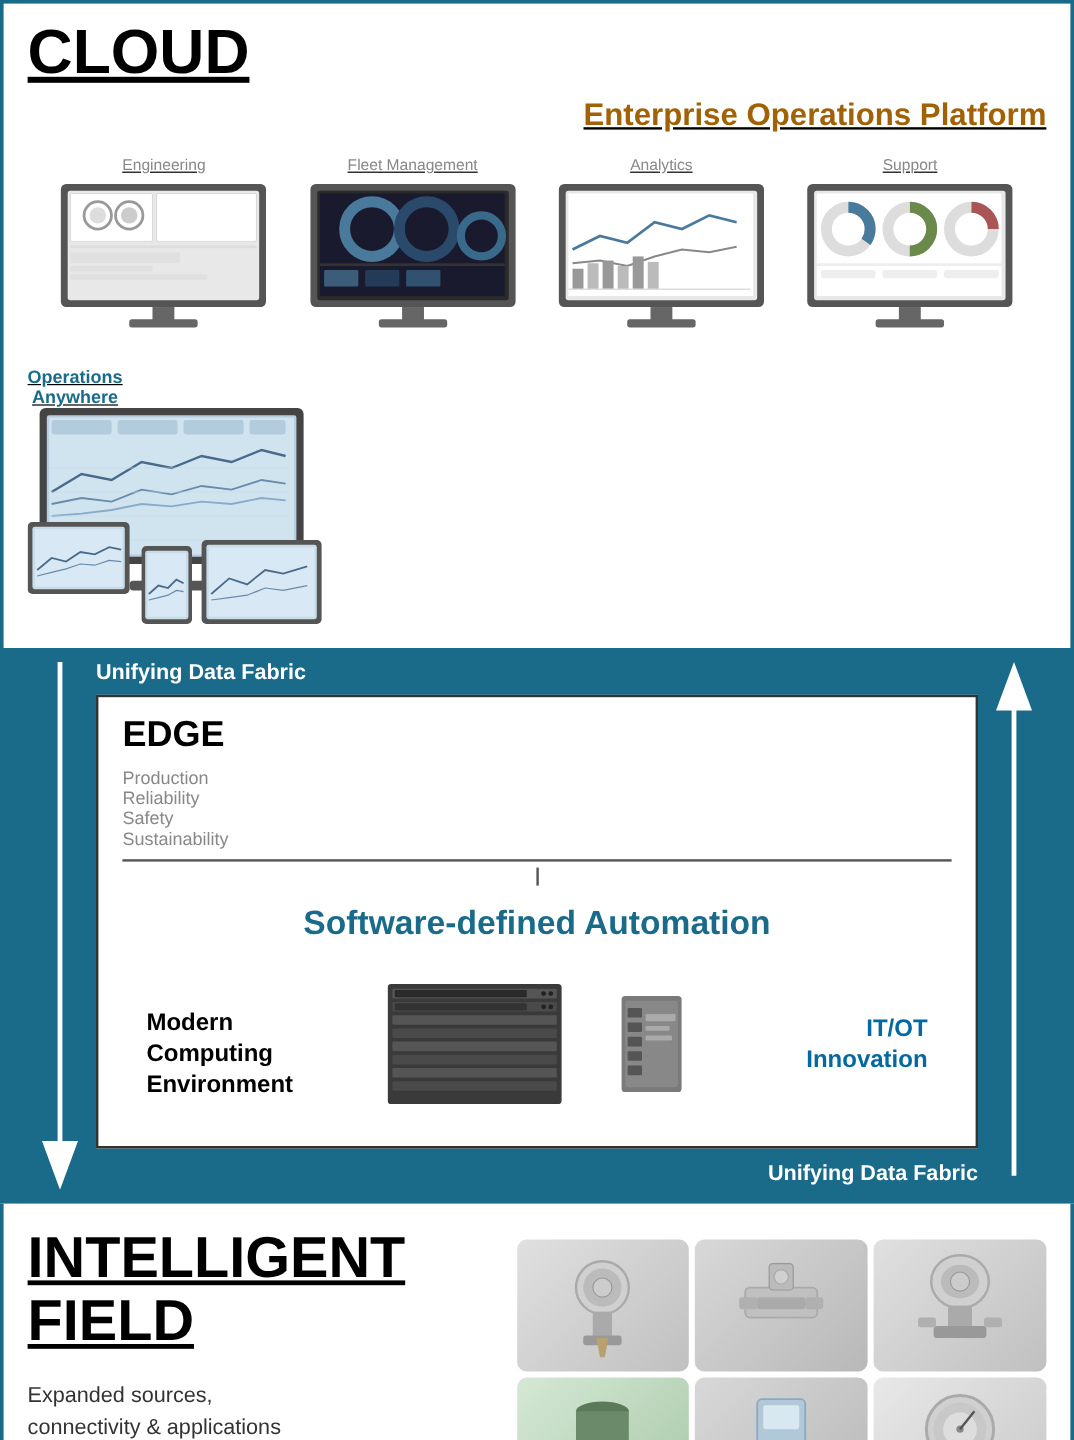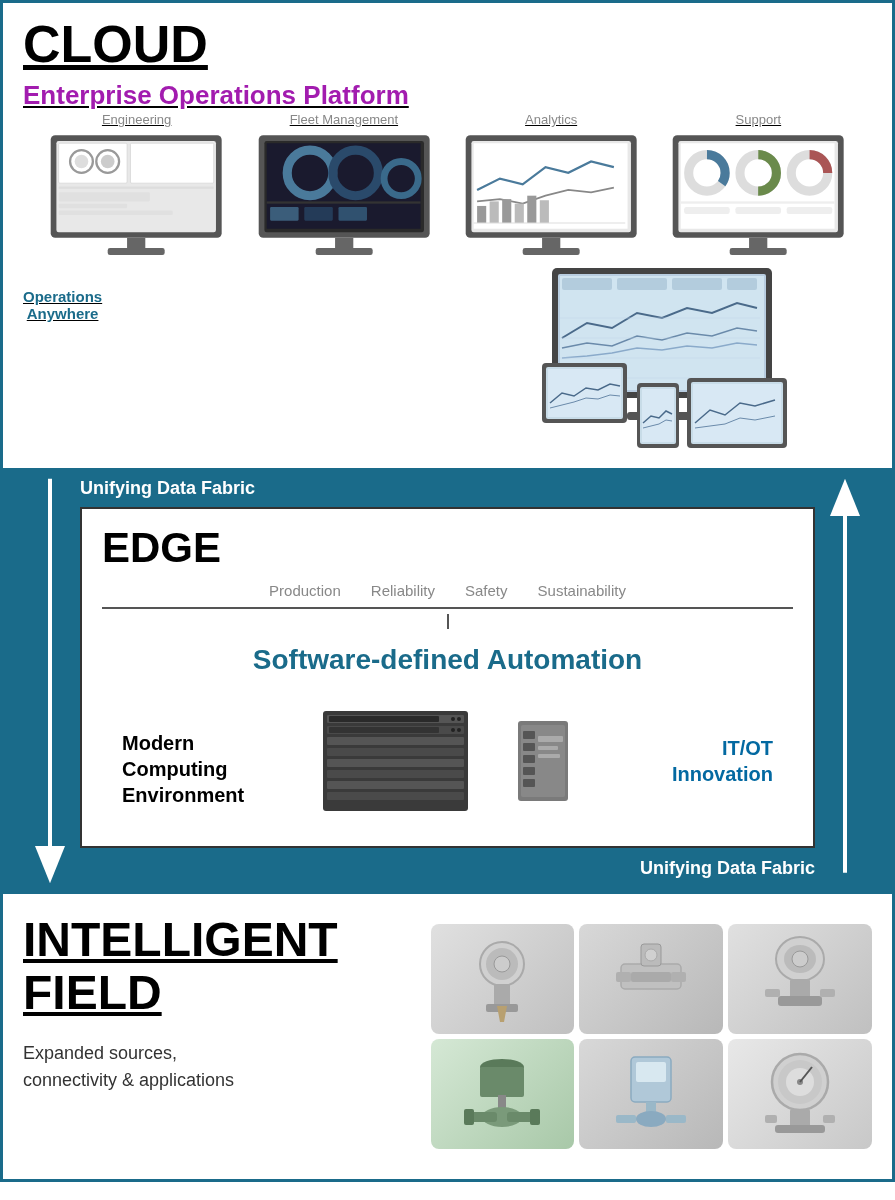--- a/index.html
+++ b/index.html
@@ -23,25 +23,25 @@
 
     .cloud-title {
       font-size: 52px;
       font-weight: 900;
       color: #000;
       line-height: 1;
       margin-bottom: 5px;
     }
 
     .enterprise-title {
-      text-align: left;
+      text-align: right;
       font-size: 26px;
       font-weight: 700;
-      color: #a21caf;
-      margin: 10px 0 1px 0;
+      color: #a16207;
+      margin: 10px 0 19px 0;
     }
 
     .monitors-row {
       display: flex;
       justify-content: space-around;
       align-items: flex-end;
       padding: 0 10px;
       margin-bottom: 10px;
     }
 
@@ -57,25 +57,26 @@
       margin-bottom: 6px;
       text-align: center;
     }
 
     .monitor-svg {
       width: 100%;
     }
 
     .operations-anywhere-area {
       display: flex;
-      justify-content: space-between;
+      justify-content: flex-end;
       align-items: flex-start;
       margin-top: 10px;
       padding-right: 10px;
       position: relative;
+      flex-direction: column;
     }
 
     .operations-label {
       font-size: 15px;
       color: #1a6b8a;
       font-weight: 600;
       text-align: center;
       margin-right: 10px;
       margin-top: 20px;
     }
@@ -101,33 +102,32 @@
     }
 
     .edge-inner {
       background: #fff;
       border: 2px solid #333;
       padding: 15px 20px 20px 20px;
       position: relative;
     }
 
     .edge-title {
-      font-size: 42px;
+      font-size: 30px;
       font-weight: 900;
       color: #000;
       margin-bottom: 10px;
     }
 
     .categories-row {
       display: flex;
-      justify-content: center;
-      gap: 30px;
       margin-bottom: 5px;
       border-bottom: 2px solid #555;
       padding-bottom: 8px;
+      flex-direction: column;
     }
 
     .category-item {
       font-size: 15px;
       color: #888;
       position: relative;
     }
 
     .sda-title {
       text-align: center;

